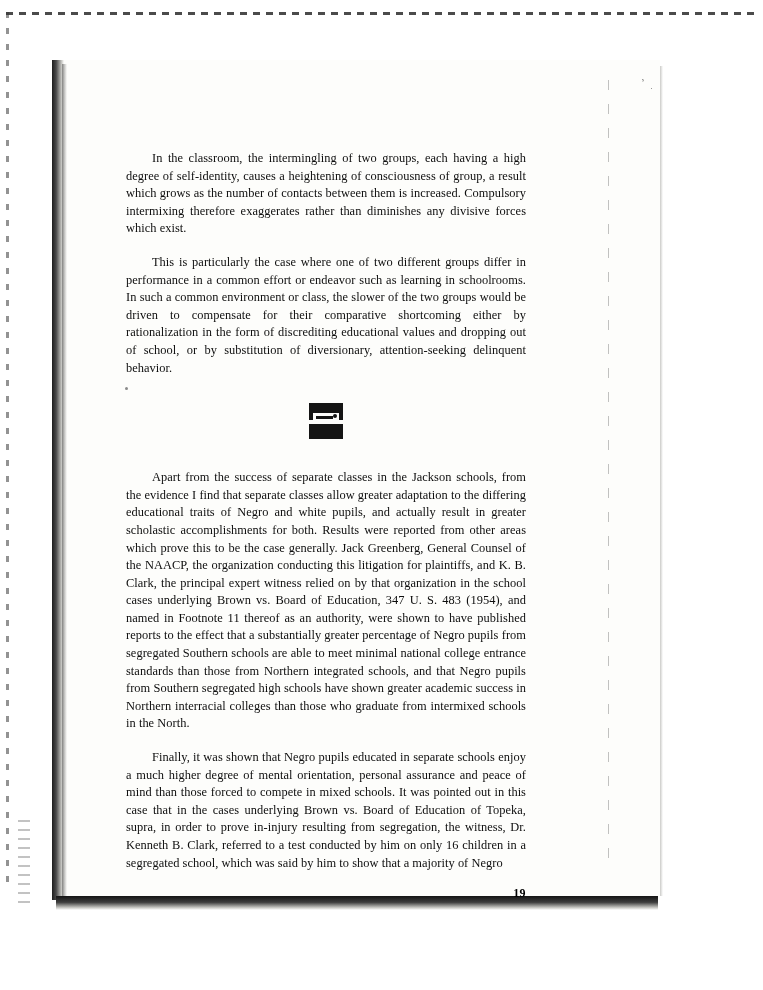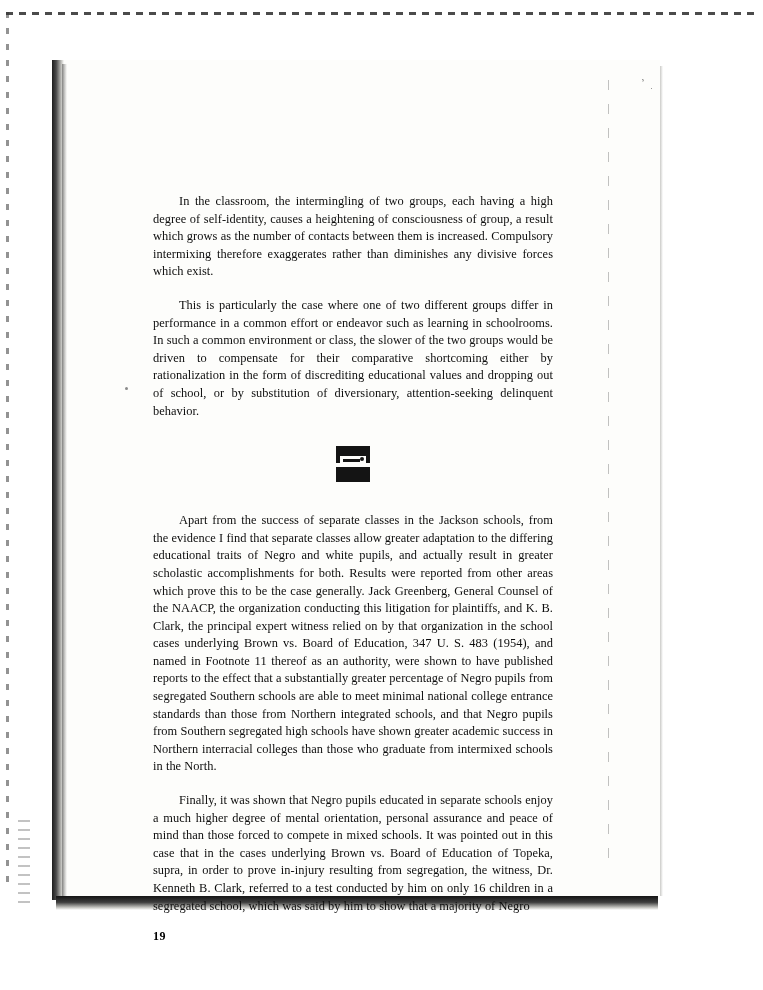--- a/index.html
+++ b/index.html
@@ -119,24 +119,23 @@
     position: absolute;
     left: 73px; top: 327px;
     width: 3px; height: 3px;
     background: #8a8a8a;
     border-radius: 50%;
   }
 
   
   .content {
     position: absolute;
-    left: 101px;
+    left: 74px;
     top: 90px;
     width: 400px;
-    margin-top: 43px;
   }
   p.para {
     margin: 0 0 16px 0;
     font-size: 12.4px;
     line-height: 17.6px;
     text-align: justify;
     text-indent: 26px;
     letter-spacing: 0.05px;
     color: #0d0d0d;
   }
@@ -185,21 +184,21 @@
   .orn-dot {
     position: absolute;
     left: 24px; top: 11px;
     width: 4px; height: 4px;
     background: #141414;
     border-radius: 50%;
   }
 
   .page-number {
     margin-top: 14px;
-    text-align: left;
+    text-align: right;
     font-size: 12px;
     font-weight: bold;
     letter-spacing: .4px;
   }
 
   
   .artifact-col {
     position: absolute;
     left: 18px;
     top: 820px;

